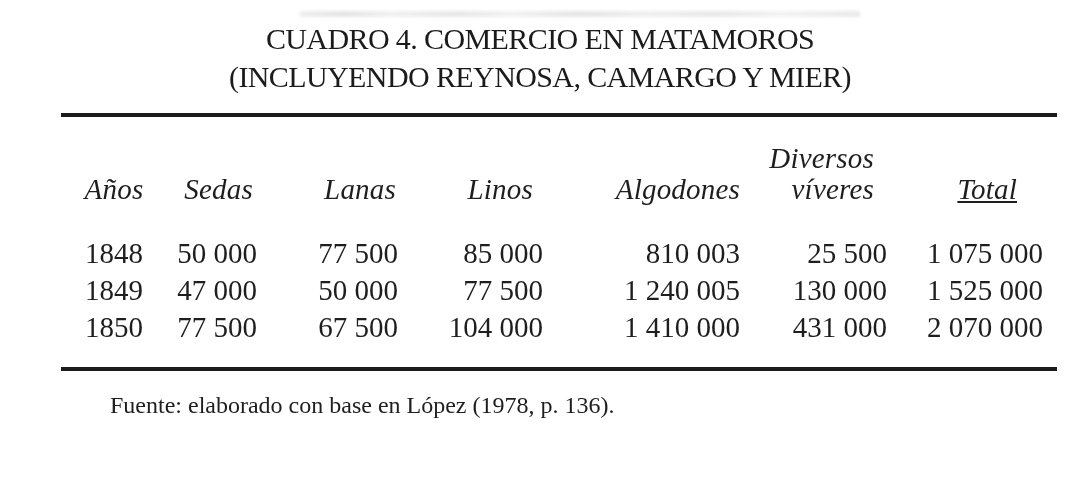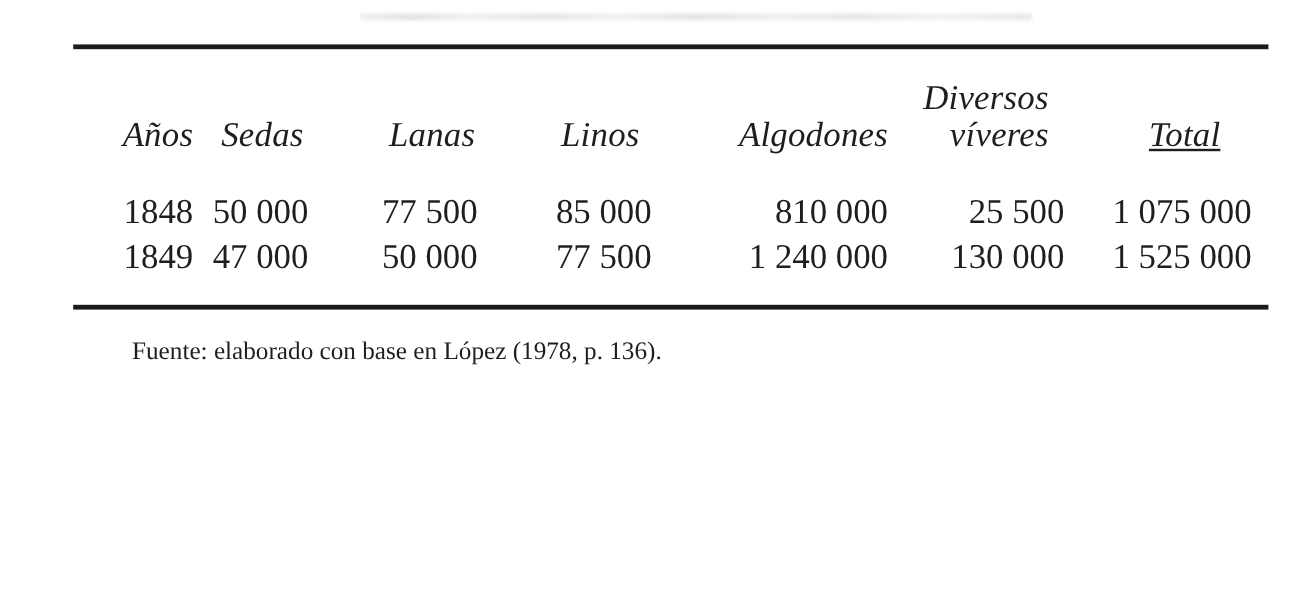--- a/index.html
+++ b/index.html
@@ -52,51 +52,53 @@
     font-style: italic;
     font-weight: normal;
     text-align: right;
     vertical-align: bottom;
     padding: 26px 0 0 0;
     line-height: 31px;
     letter-spacing: 0.2px;
   }
   table.commerce th.left,
   table.commerce td.left {
-    text-align: right;
+    text-align: center;
     padding-left: 6px;
   }
   table.commerce td {
     text-align: right;
     padding: 0;
     line-height: 37px;
     white-space: nowrap;
   }
   
   table.commerce th:nth-child(2) { padding-right: 4px; }
   table.commerce th:nth-child(3) { padding-right: 2px; margin-top: 44px; }
   table.commerce th:nth-child(4) { padding-right: 10px; margin-top: 18px; }
   table.commerce th:nth-child(6) { padding-right: 13px; margin-top: 32px; }
   table.commerce th:nth-child(7) { padding-right: 40px; text-decoration: underline; }
   table.commerce td:nth-child(7) { padding-right: 14px; }
   table.commerce tbody tr:first-child td { padding-top: 30px; }
   table.commerce tbody tr:last-child td { padding-bottom: 21px; }
   .source-note {
     margin: 21px 0 0 110px;
-    font-size: 21px;
+    font-size: 24px;
     line-height: 27px;
     color: #1e1e1e;
   }
 </style>
 </head>
 <body>
 
 <div class="scan-artifact"></div>
 
 <div class="title-block">
+  <div>CUADRO 4. COMERCIO EN MATAMOROS</div>
+  <div>(INCLUYENDO REYNOSA, CAMARGO Y MIER)</div>
 </div>
 
 <div class="table-zone">
   <table class="commerce">
     <colgroup>
       <col style="width:100px">
       <col style="width:96px">
       <col style="width:141px">
       <col style="width:145px">
       <col style="width:197px">
@@ -113,30 +115,39 @@
         <th><span>Diversos</span><br><span>víveres</span></th>
         <th>Total</th>
       </tr>
     </thead>
     <tbody>
       <tr>
         <td class="left">1848</td>
         <td>50 000</td>
         <td>77 500</td>
         <td>85 000</td>
-        <td>810 000</td>
+        <td>810 003</td>
         <td>25 500</td>
         <td>1 075 000</td>
       </tr>
       <tr>
         <td class="left">1849</td>
         <td>47 000</td>
         <td>50 000</td>
         <td>77 500</td>
-        <td>1 240 000</td>
+        <td>1 240 005</td>
         <td>130 000</td>
         <td>1 525 000</td>
+      </tr>
+      <tr>
+        <td class="left">1850</td>
+        <td>77 500</td>
+        <td>67 500</td>
+        <td>104 000</td>
+        <td>1 410 000</td>
+        <td>431 000</td>
+        <td>2 070 000</td>
       </tr>
     </tbody>
   </table>
 </div>
 
 <p class="source-note">Fuente: elaborado con base en López (1978, p. 136).</p>
 
 </body></html>

